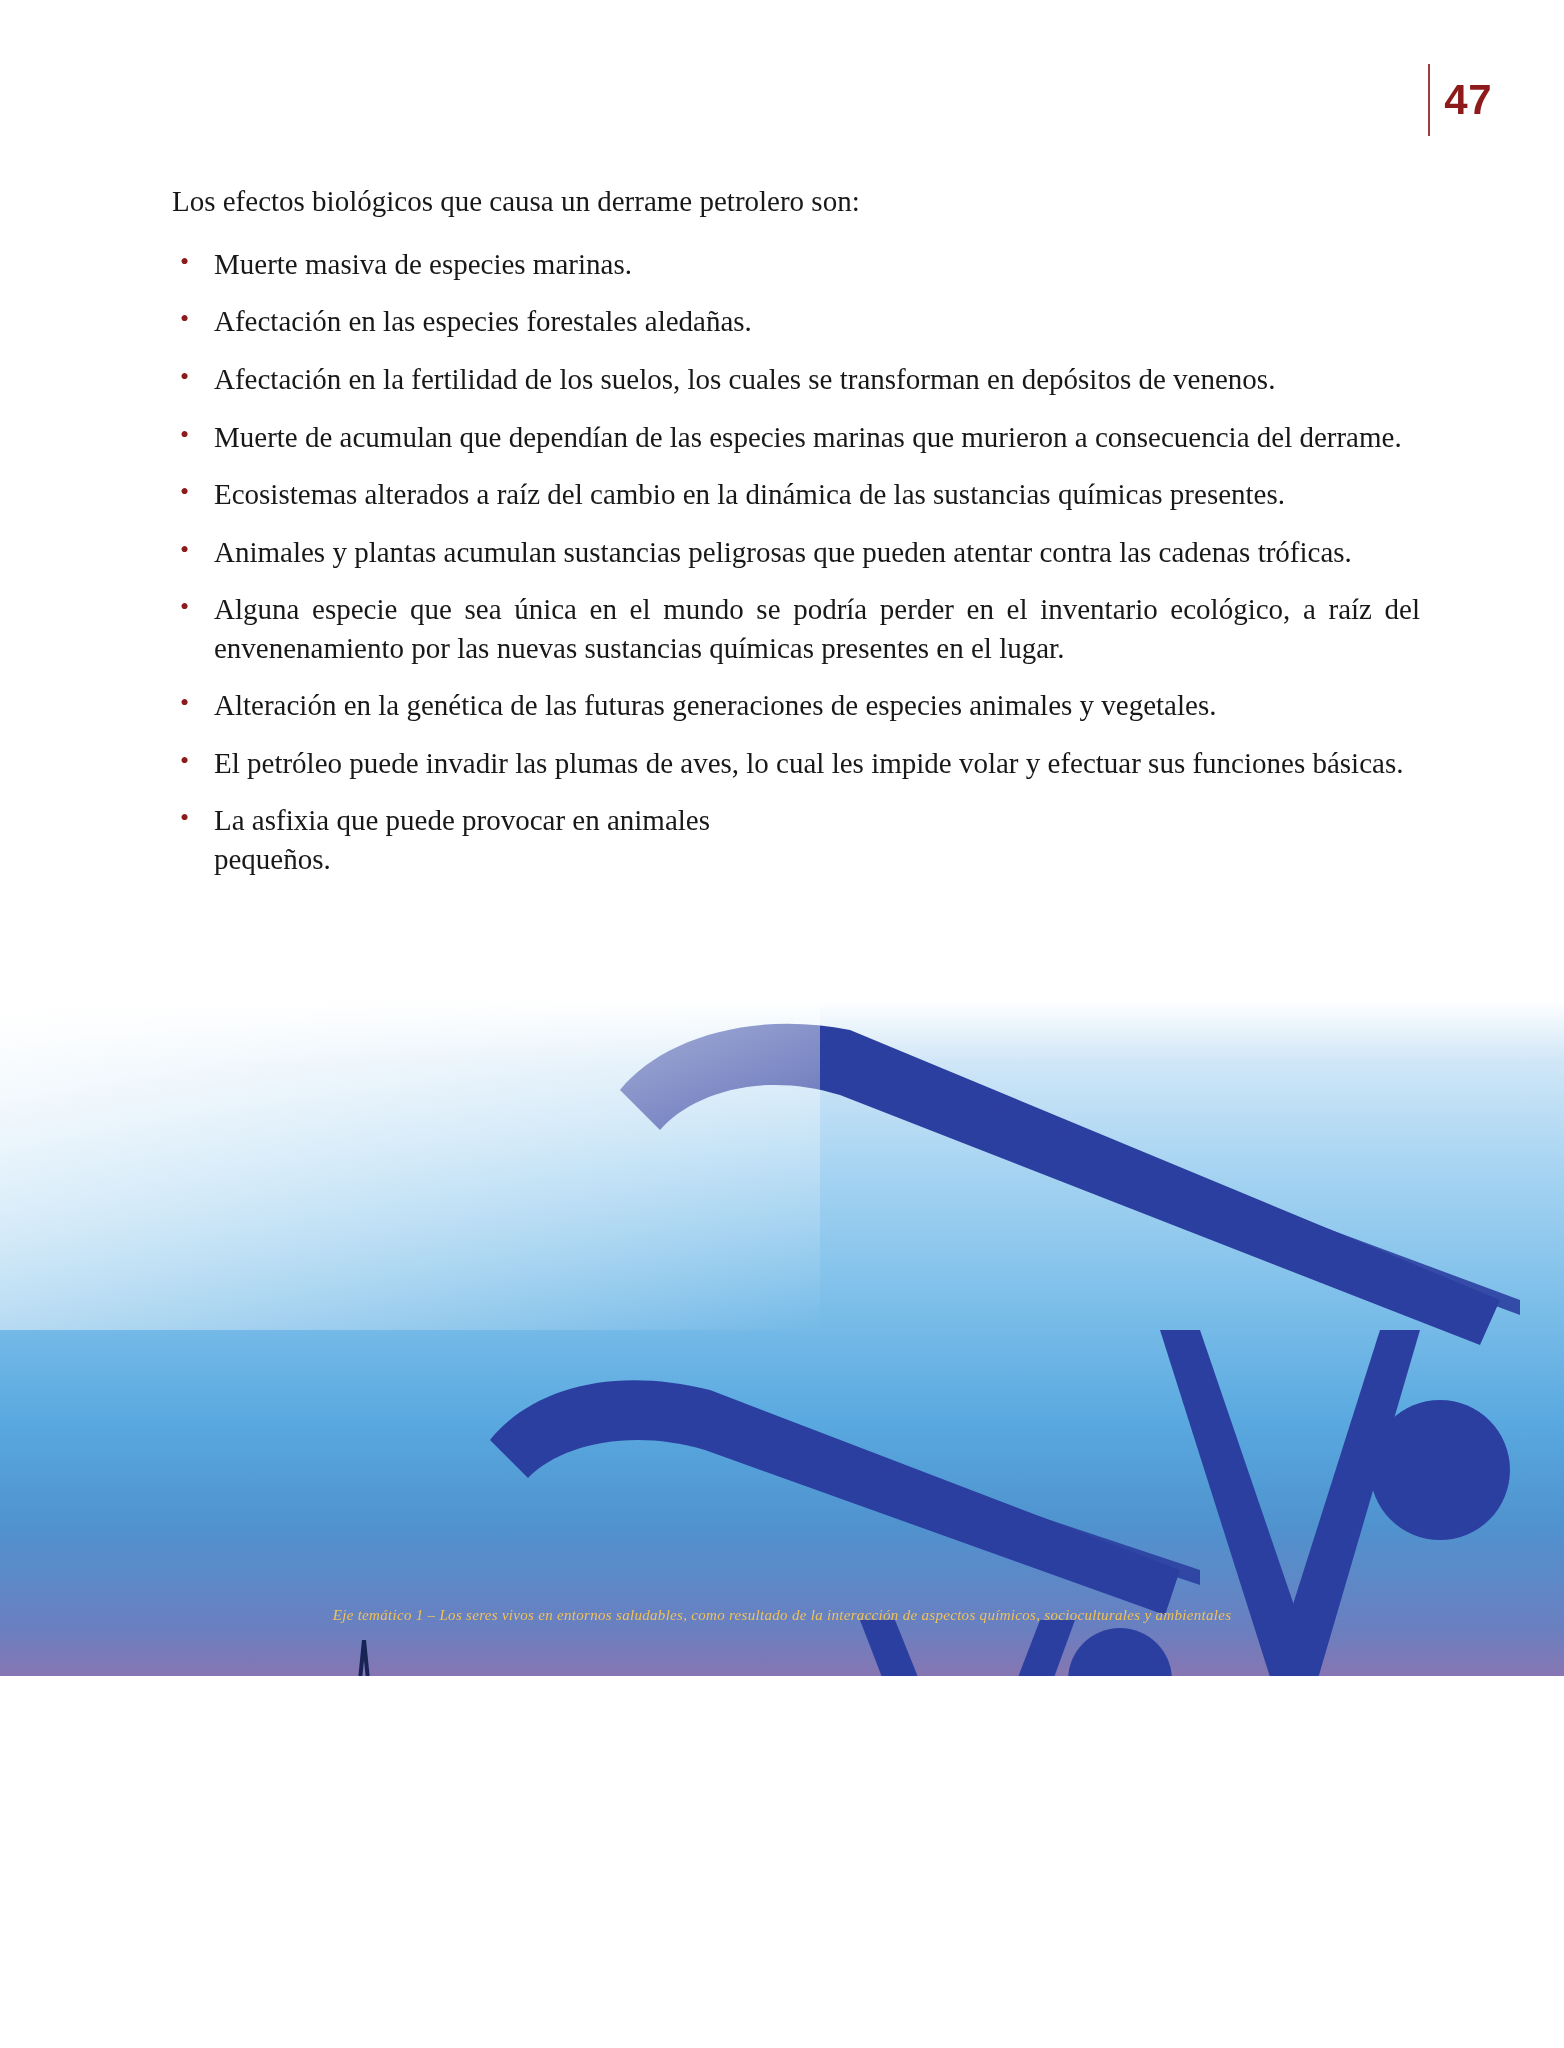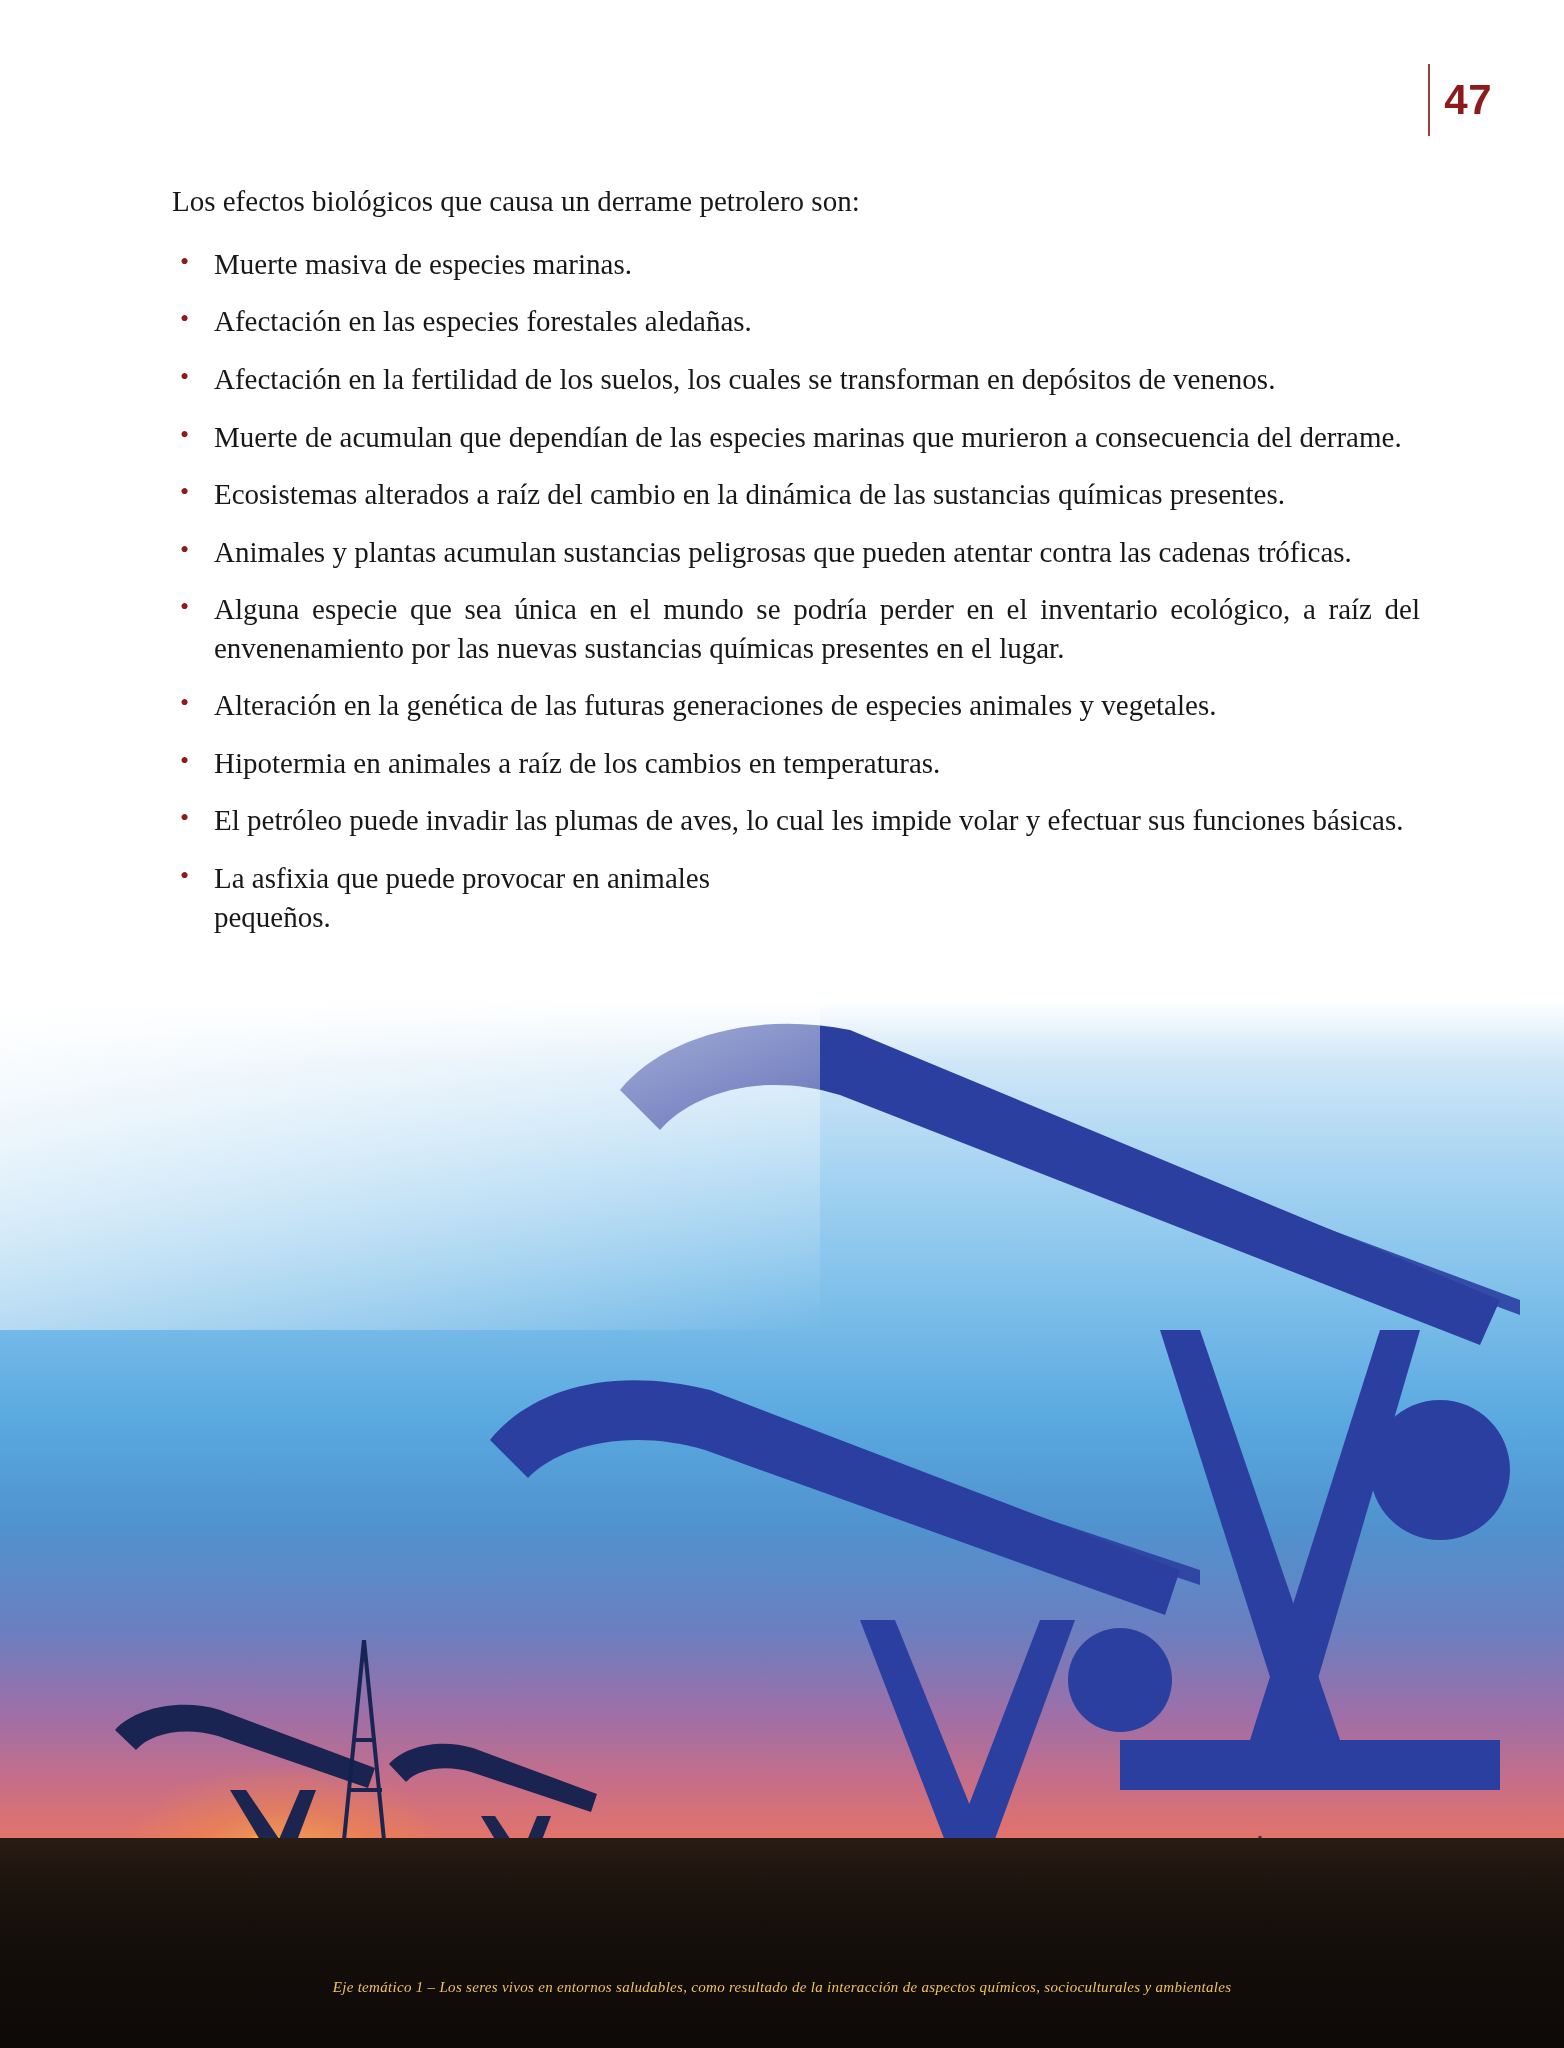--- a/index.html
+++ b/index.html
@@ -6,21 +6,21 @@
     margin: 0;
     padding: 0;
     background: #ffffff;
   }
   body {
     font-family: "Liberation Serif", serif;
   }
   .page {
     position: relative;
     width: 1564px;
-    height: 2048px;
+    height: 1676px;
     background: #ffffff;
     overflow: hidden;
   }
 
   
   .page-number-wrap {
     position: absolute;
     top: 60px;
     right: 72px;
     display: flex;
@@ -262,21 +262,20 @@
     <p class="intro">Los efectos biológicos que causa un derrame petrolero son:</p>
     <ul class="bullets">
       <li>Muerte masiva de especies marinas.</li>
       <li>Afectación en las especies forestales aledañas.</li>
       <li>Afectación en la fertilidad de los suelos, los cuales se transforman en depósitos de venenos.</li>
       <li>Muerte de acumulan que dependían de las especies marinas que murieron a consecuencia del derrame.</li>
       <li>Ecosistemas alterados a raíz del cambio en la dinámica de las sustancias químicas presentes.</li>
       <li>Animales y plantas acumulan sustancias peligrosas que pueden atentar contra  las cadenas tróficas.</li>
       <li>Alguna especie que sea única en el mundo se podría perder en el inventario ecológico, a raíz del envenenamiento por las nuevas sustancias químicas presentes en el lugar.</li>
       <li>Alteración en la genética de las futuras generaciones de especies animales y vegetales.</li>
-      <li>Hipotermia en animales a raíz de los cambios en temperaturas.</li>
       <li>El petróleo puede invadir las plumas de aves, lo cual les impide volar y efectuar sus funciones básicas.</li>
       <li class="narrow">La asfixia que puede provocar en animales pequeños.</li>
     </ul>
   </div>
 
   <div class="caption-band">
     <span class="caption-text">Eje temático 1 – Los seres vivos en entornos saludables, como resultado de la interacción de aspectos químicos, socioculturales y ambientales</span>
   </div>
 
 </div>

